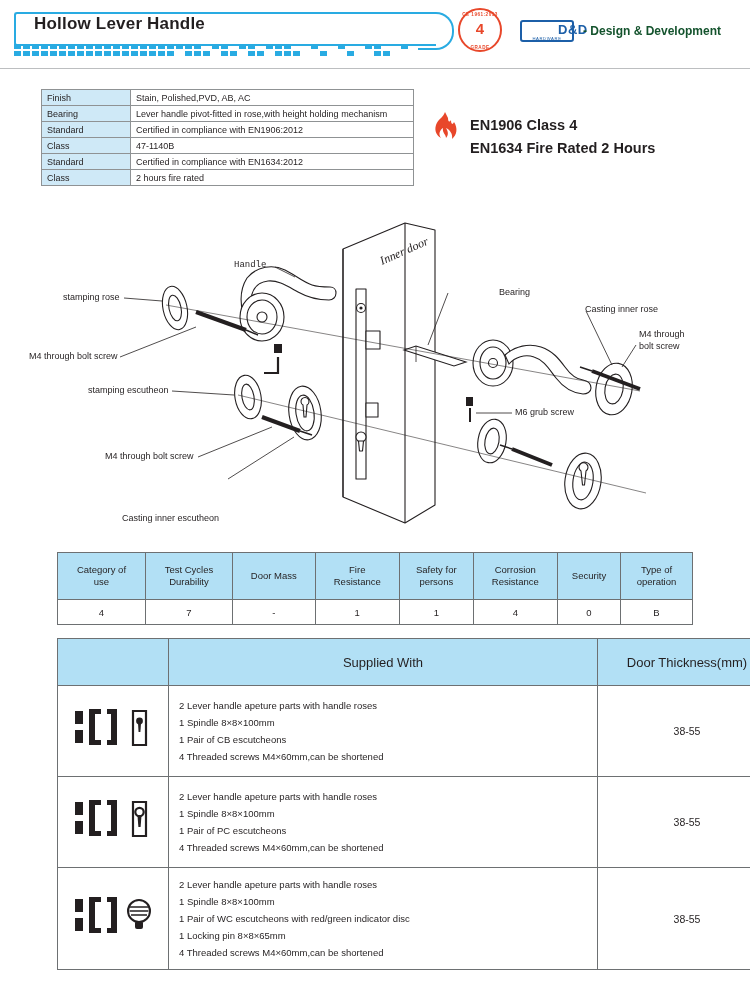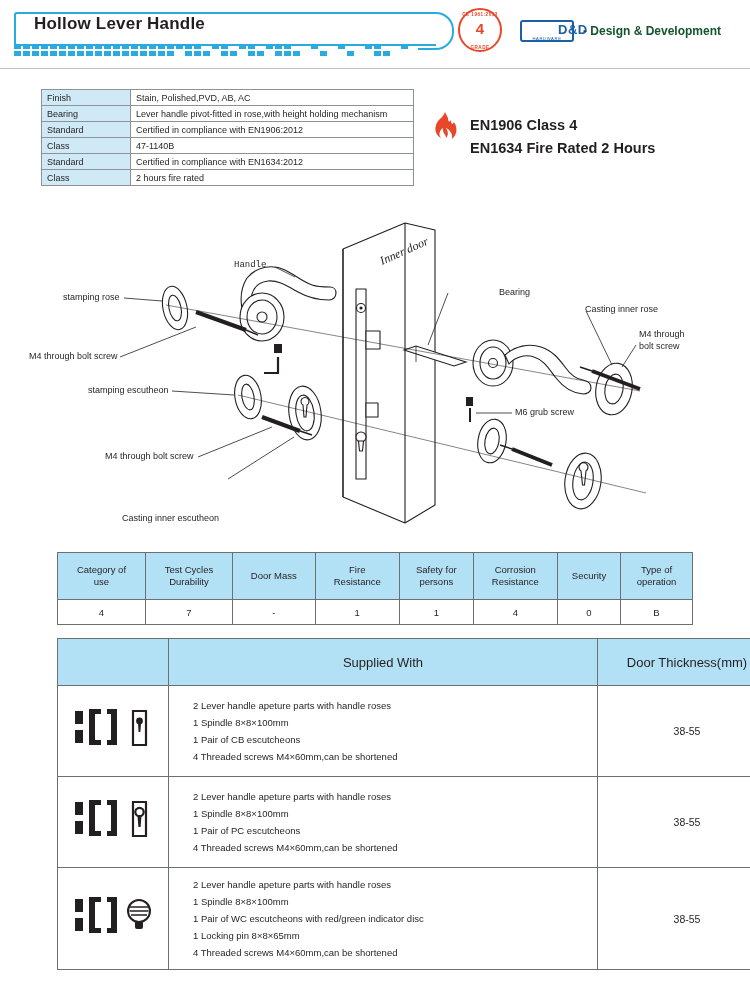--- a/index.html
+++ b/index.html
@@ -241,21 +241,21 @@
     border: 1px solid #6d7072;
     background: #ffffff;
     vertical-align: middle;
   }
   td.icon-cell {
     width: 108px;
     height: 88px;
     text-align: center;
   }
   td.desc-cell {
-    padding: 8px 0 8px 24px;
+    padding: 8px 0 8px 10px;
     font-size: 9.5px;
     line-height: 17px;
   }
   td.thick-cell {
     width: 176px;
     text-align: center;
     font-size: 10.5px;
   }
   .desc-line { white-space: nowrap; }
 

